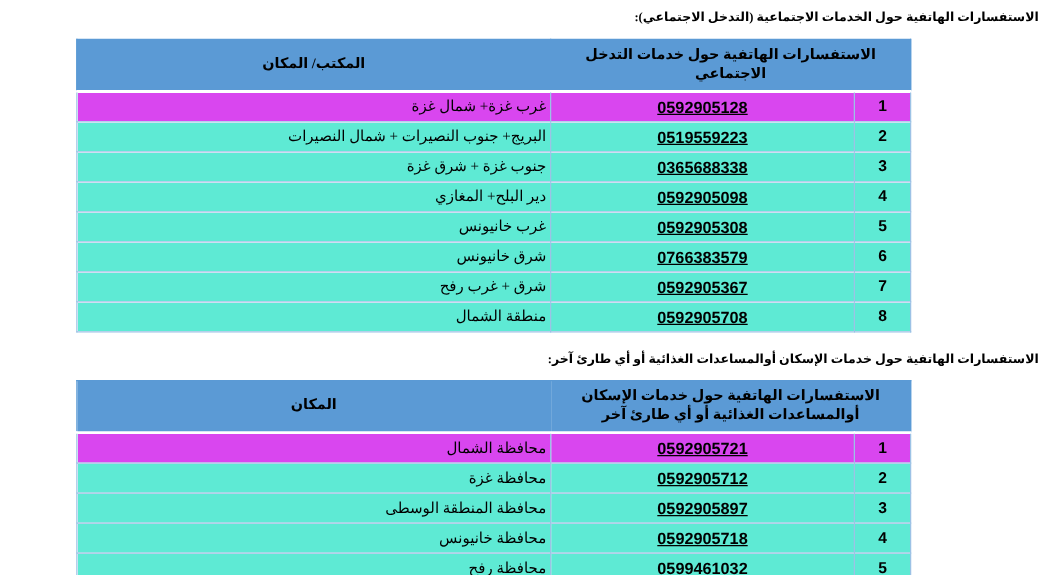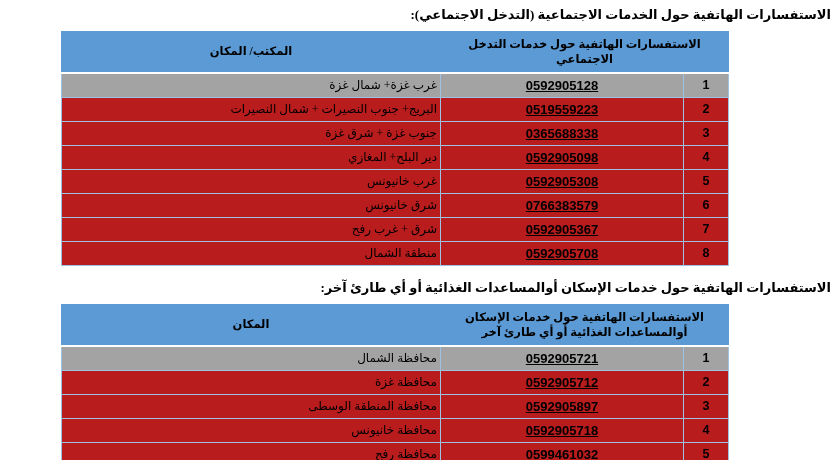--- a/index.html
+++ b/index.html
@@ -11,21 +11,21 @@
     width: 835px;
     height: 460px;
     overflow: hidden;
     direction: rtl;
     font-family: "Liberation Serif", "DejaVu Sans", serif;
     color: #000;
     position: relative;
   }
   .doc-title {
     font-weight: bold;
-    font-size: 13px;
+    font-size: 10px;
     line-height: 15px;
     text-align: right;
     margin: 0 4px 0 0;
     white-space: nowrap;
   }
   #title1 { padding-top: 7px; }
   #title2 { margin-top: 14px; }
 
   table.phone-table {
     border-collapse: collapse;
@@ -50,26 +50,26 @@
     text-align: center;
     vertical-align: middle;
     padding: 5px 3px;
   }
   td {
     border: 1px solid #9cc2e5;
     height: 23px;
     vertical-align: middle;
     font-size: 12px;
     color: #000;
-    background: #b91c1c;
+    background: #5eead4;
     padding: 0 3px;
     overflow: hidden;
     white-space: nowrap;
   }
-  tbody tr:first-child td { background: #a3a3a3; margin-left: 47px; }
+  tbody tr:first-child td { background: #d946ef; margin-left: 47px; }
 
   td.num {
     text-align: center;
     font-family: "Liberation Sans", sans-serif;
     font-weight: bold;
     font-size: 12.5px;
   }
   td.phone {
     text-align: center;
     font-family: "Liberation Sans", sans-serif;

